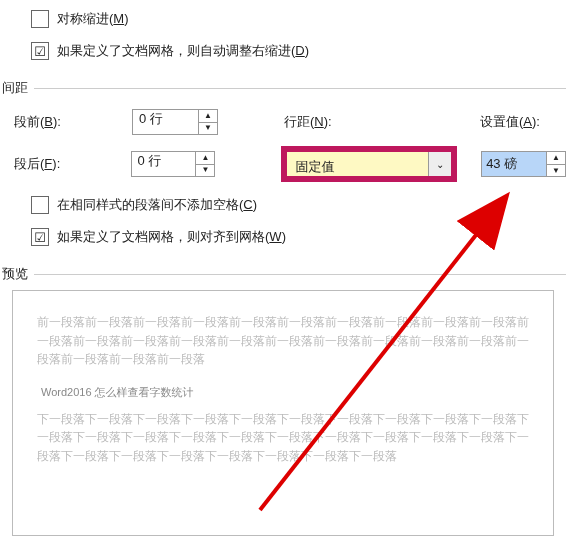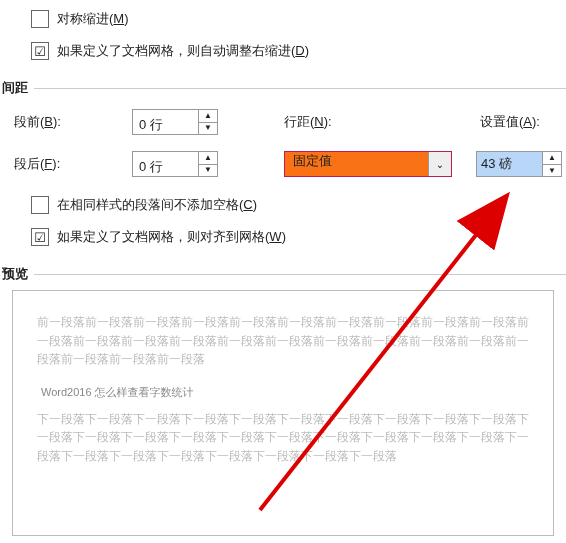--- a/index.html
+++ b/index.html
@@ -30,21 +30,20 @@
     font-size: 13px;
     line-height: 1;
     background: #fff;
   }
   .sect {
     font-size: 13px;
     margin: 14px 0 4px 2px;
     height: 20px;
     display:flex;
     align-items:center;
-    font-weight:bold;
   }
   .sect-line {
     flex:1;
     border-top:1px solid #ccc;
     margin-left:6px;
   }
   .grid {
     margin-top: 10px;
   }
   .grow {
@@ -53,21 +52,21 @@
     height: 28px;
     gap: 6px;
     margin-bottom: 14px;
   }
   .lbl {
     width: 112px;
     padding-left: 14px;
   }
   .spin {
     display:flex;
-    align-items:flex-end;
+    align-items:flex-start;
     height: 24px;
     border: 1px solid #999;
     background:#fff;
     width: 84px;
     justify-content: space-between;
   }
   .spin .val {
     padding: 0 6px;
     flex:1;
   }
@@ -90,24 +89,24 @@
   .spin .arrows .arr:last-child { border-bottom:none; }
   .lab2 {
     margin-left: 60px;
     width: 150px;
   }
   .lab3 {
     margin-left: 40px;
   }
   .sel {
     display:flex;
-    align-items:flex-start;
+    align-items:flex-end;
     height: 24px;
-    border:1px solid #be185d;
-    background:#f97316;
+    border:6px solid #be185d;
+    background:#fef9c3;
     width: 166px;
     margin-left: 60px;
     justify-content:space-between;
   }
   .sel .val { padding:0 8px; flex:1; }
   .sel .btn {
     width: 22px;
     height:100%;
     border-left:1px solid #999;
     background:#eee;

